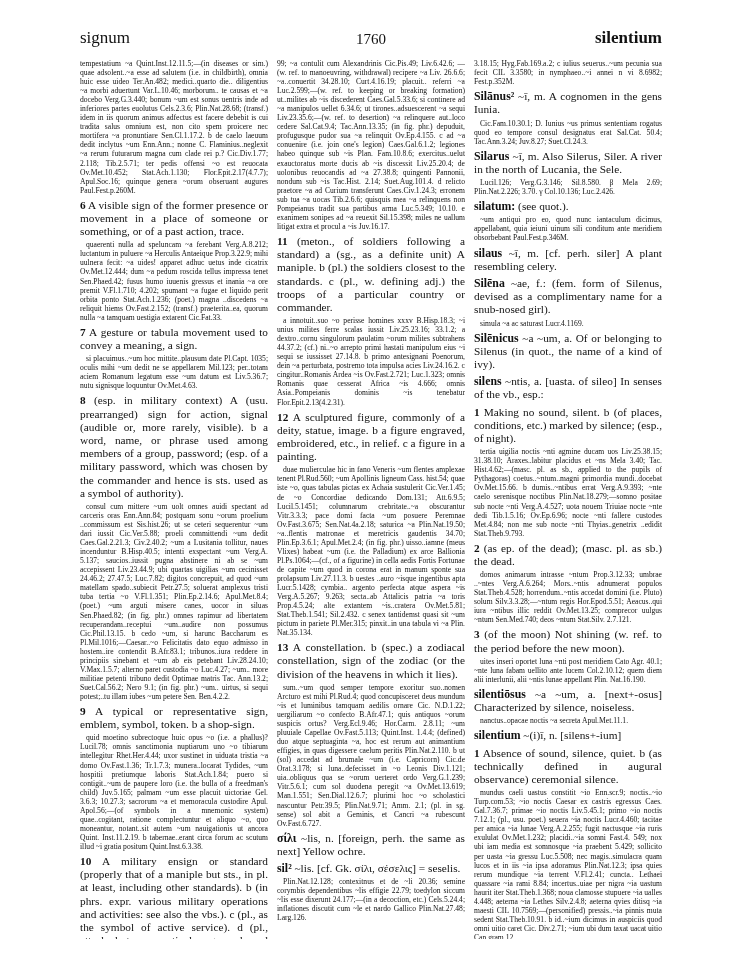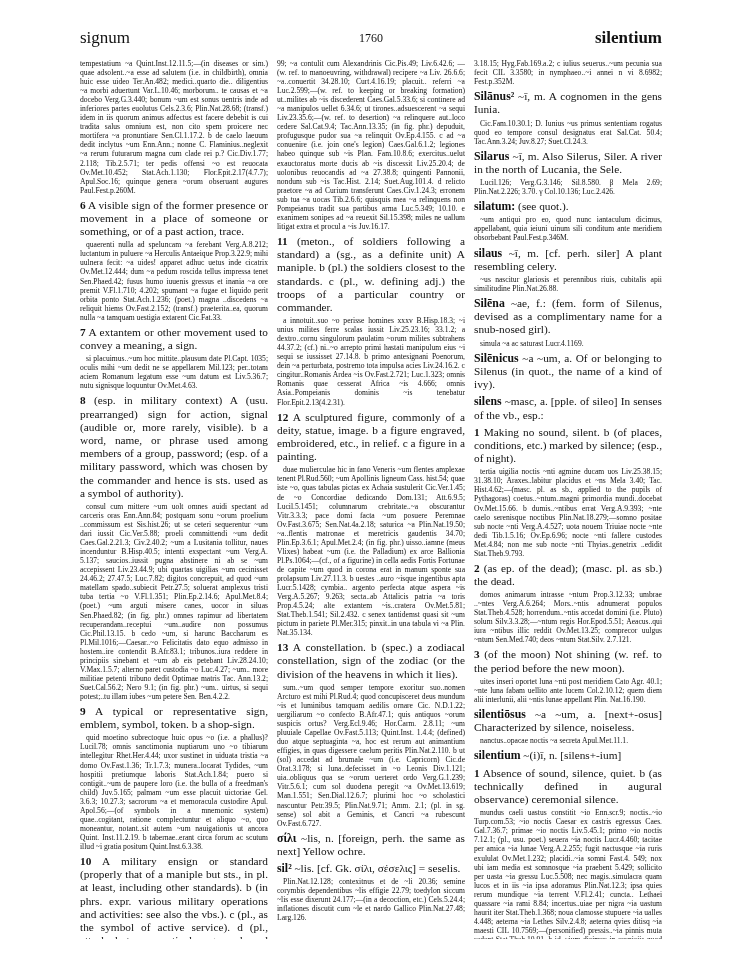--- a/index.html
+++ b/index.html
@@ -1,19 +1,19 @@
 <!DOCTYPE html>
 <html><head>
 <meta charset="utf-8">
 <style>
   html, body { margin:0; padding:0; background:#ffffff; }
   body { width:750px; height:963px; overflow:hidden; position:relative; font-family:"DejaVu Serif","Liberation Serif",serif; color:#111; }
   .header { position:absolute; top:28px; left:80px; right:88px; height:22px; }
   .hw-left { position:absolute; left:0; top:0; font-family:"Liberation Serif",serif; font-weight:normal; font-size:17px; }
-  .page-num { position:absolute; left:50%; transform:translateX(-50%); top:3px; font-family:"Liberation Serif",serif; font-size:12px; }
+  .page-num { position:absolute; left:50%; transform:translateX(-50%); top:3px; font-family:"Liberation Serif",serif; font-size:15px; }
   .hw-right { position:absolute; right:0; top:0; font-family:"Liberation Serif",serif; font-weight:bold; font-size:17px; }
   .cols { position:absolute; top:59px; left:80px; width:582px; height:880px; display:flex; gap:9px; }
   .col { flex:1 1 0; overflow:hidden; }
   .col p { margin:0; }
   .def { font-family:"Liberation Serif",serif; font-size:11.3px; line-height:13.2px; margin:4px 0 2px 0 !important; text-align:justify; }
   .cit { font-family:"Liberation Serif",serif; font-size:7.6px; line-height:9.05px; text-align:justify; text-indent:6px; }
   .cit.noind { text-indent:0; }
   .num { font-weight:bold; }
   .lemma { font-weight:bold; font-size:11.8px;margin-top:21px; }
   .entry { margin-top:6px; }
@@ -25,21 +25,21 @@
   <span class="hw-left">signum</span>
   <span class="page-num">1760</span>
   <span class="hw-right">silentium</span>
 </div>
 
 <div class="cols">
   <div class="col" id="col0">
       <p class="cit noind">tempestatium ~a Quint.Inst.12.11.5;—(in diseases or sim.) quae adsolent..~a esse ad salutem (i.e. in childbirth), omnia huic esse uideo Ter.An.482; medici..quarto die.. diligentius ~a morbi aduertunt Var.L.10.46; morborum.. te causas et ~a docebo Verg.G.3.440; bonum ~um est sonus uentris inde ad inferiores partes euolutus Cels.2.3.6; Plin.Nat.28.68; (transf.) idem in iis quorum animus adfectus est facere debebit is cui tradita salus omnium est, non cito spem proicere nec mortifera ~a pronuntiare Sen.Cl.1.17.2. b de caelo laeuum dedit inclytus ~um Enn.Ann.; nonne C. Flaminius..neglexit ~a rerum futurarum magna cum clade rei p.? Cic.Div.1.77; 2.118; Tib.2.5.71; ter pedis offensi ~o est reuocata Ov.Met.10.452; Stat.Ach.1.130; Flor.Epit.2.17(4.7.7); Apul.Soc.16; quinque genera ~orum obseruant augures Paul.Fest.p.260M.</p>
       <p class="def"><span class="num">6</span><span> A visible sign of the former presence or movement in a place of someone or something, or of a past action, trace.</span></p>
       <p class="cit">quaerenti nulla ad speluncam ~a ferebant Verg.A.8.212; luctantum in puluere ~a Herculis Antaeique Prop.3.22.9; mihi uulnera fecit: ~a uides! apparet adhuc uetus inde cicatrix Ov.Met.12.444; dum ~a pedum roscida tellus impressa tenet Sen.Phaed.42; fusus humo iuuenis gressus et inania ~a ore premit V.Fl.1.710; 4.202; spumant ~a fugae et liquido perit orbita ponto Stat.Ach.1.236; (poet.) magna ..discedens ~a reliquit hiems Ov.Fast.2.152; (transf.) praeterita..ea, quorum nulla ~a tamquam uestigia extarent Cic.Fat.33.</p>
-      <p class="def"><span class="num">7</span><span> A extantem or other movement used to convey a meaning, a sign.</span></p>
+      <p class="def"><span class="num">7</span><span> A gesture or tabula movement used to convey a meaning, a sign.</span></p>
       <p class="cit">si placuimus..~um hoc mittite..plausum date Pl.Capt. 1035; oculis mihi ~um dedit ne se appellarem Mil.123; per..totam aciem Romanum legatum esse ~um datum est Liv.5.36.7; nutu signisque loquuntur Ov.Met.4.63.</p>
       <p class="def"><span class="num">8</span><span> (esp. in military context) A (usu. prearranged) sign for action, signal (audible or, more rarely, visible). b a word, name, or phrase used among members of a group, password; (esp. of a military password, which was chosen by the commander and hence is sts. used as a symbol of authority).</span></p>
       <p class="cit">consul cum mittere ~um uolt omnes auidi spectant ad carceris oras Enn.Ann.84; postquam sonu ~orum proelium ..commissum est Sis.hist.26; ut se ceteri sequerentur ~um dari iussit Cic.Ver.5.88; proeli committendi ~um dedit Caes.Gal.2.21.3; Civ.2.40.2; ~um a Lusitania tollitur, naues incenduntur B.Hisp.40.5; intenti exspectant ~um Verg.A. 5.137; saucios..iussit pugna abstinere ni ab se ~um accepissent Liv.23.44.9; ubi quartas uigilias ~um cecinisset 24.46.2; 27.47.5; Luc.7.82; digitos concrepuit, ad quod ~um matellam spado..subiecit Petr.27.5; soluerat amplexus tristi tuba tertia ~o V.Fl.1.351; Plin.Ep.2.14.6; Apul.Met.8.4; (poet.) ~um arguti misere canes, uocor in siluas Sen.Phaed.82; (in fig. phr.) omnes rapimur ad libertatem recuperandam..receptui ~um..audire non possumus Cic.Phil.13.15. b cedo ~um, si harunc Baccharum es Pl.Mil.1016;—Caesar..~o Felicitatis dato equo admisso in hostem..ire contendit B.Afr.83.1; tribunos..iura reddere in principiis sinebant et ~um ab eis petebant Liv.28.24.10; V.Max.1.5.7; alterno paret custodia ~o Luc.4.27; ~um.. more militiae petenti tribuno dedit Optimae matris Tac. Ann.13.2; Suet.Cal.56.2; Nero 9.1; (in fig. phr.) ~um.. uirtus, si sequi potest;..tu illam iubes ~um petere Sen. Ben.4.2.2.</p>
       <p class="def"><span class="num">9</span><span> A typical or representative sign, emblem, symbol, token. b a shop-sign.</span></p>
       <p class="cit">quid moetino subrectoque huic opus ~o (i.e. a phallus)? Lucil.78; omnis sanctimonia nuptiarum uno ~o tibiarum intellegitur Rhet.Her.4.44; uxor sustinet in uiduata tristia ~a domo Ov.Fast.1.36; Tr.1.7.3; munera..locarat Tydides, ~um hospitii pretiumque laboris Stat.Ach.1.84; puero si contigit..~um de paupere loro (i.e. the bulla of a freedman's child) Juv.5.165; palmam ~um esse placuit uictoriae Gel. 3.6.3; 10.27.3; sacrorum ~a et memoracula custodire Apul. Apol.56;—(of symbols in a mnemonic system) quae..cogitant, ratione complectuntur et aliquo ~o, quo moneantur, notant..sit autem ~um nauigationis ut ancora Quint. Inst.11.2.19. b tabernae..erant circa forum ac scutum illud ~i gratia positum Quint.Inst.6.3.38.</p>
       <p class="def"><span class="num">10</span><span> A military ensign or standard (properly that of a maniple but sts., in pl. at least, including other standards). b (in phrs. expr. various military operations and activities: see also the vbs.). c (pl., as the symbol of active service). d (pl., attached to a particular general and denoting allegiance to him). e (pl., representing the space occupied by an army) ‘the lines’.</span></p>
     </div>
   <div class="col" id="col1">
       <p class="cit noind">99; ~a contulit cum Alexandrinis Cic.Pis.49; Liv.6.42.6; —(w. ref. to manoeuvring, withdrawal) recipere ~a Liv. 26.6.6; ~a..conuertit 34.28.10; Curt.4.16.19; placuit.. referri ~a Luc.2.599;—(w. ref. to keeping or breaking formation) ut..milites ab ~is discederent Caes.Gal.5.33.6; si continere ad ~a manipulos uellet 6.34.6; ut tirones..adsuescerent ~a sequi Liv.23.35.6;—(w. ref. to desertion) ~a relinquere aut..loco cedere Sal.Cat.9.4; Tac.Ann.13.35; (in fig. phr.) depuduit, profugusque pudor sua ~a relinquit Ov.Ep.4.155. c ad ~a conuenire (i.e. join one's legion) Caes.Gal.6.1.2; legiones habeo quinque sub ~is Plan. Fam.10.8.6; exercitus..uelut exauctoratus morte ducis ab ~is discessit Liv.25.20.4; de uolonibus reuocandis ad ~a 27.38.8; quingenti Pannonii, nondum sub ~is Tac.Hist. 2.14; Suet.Aug.101.4. d relicto praetore ~a ad Curium transferunt Caes.Civ.1.24.3; erronem sub tua ~a uocas Tib.2.6.6; quisquis mea ~a relinquens non Pompeianus tradit sua partibus arma Luc.5.349; 10.10. e exanimem sonipes ad ~a reuexit Sil.15.398; miles ne uallum litigat extra et procul a ~is Juv.16.17.</p>
       <p class="def"><span class="num">11</span><span> (meton., of soldiers following a standard) a (sg., as a definite unit) A maniple. b (pl.) the soldiers closest to the standards. c (pl., w. defining adj.) the troops of a particular country or commander.</span></p>
@@ -54,25 +54,24 @@
     </div>
   <div class="col" id="col2">
       <p class="cit noind">3.18.15; Hyg.Fab.169.a.2; c iulius seuerus..~um pecunia sua fecit CIL 3.3580; in nymphaeo..~i annei n vi 8.6982; Fest.p.352M.</p>
       <p class="def entry"><span class="lemma">Silānus²</span><span> ~ī, m. A cognomen in the gens Iunia.</span></p>
       <p class="cit">Cic.Fam.10.30.1; D. Iunius ~us primus sententiam rogatus quod eo tempore consul designatus erat Sal.Cat. 50.4; Tac.Ann.3.24; Juv.8.27; Suet.Cl.24.3.</p>
       <p class="def entry"><span class="lemma">Silarus</span><span> ~ī, m. Also Silerus, Siler. A river in the north of Lucania, the Sele.</span></p>
       <p class="cit">Lucil.126; Verg.G.3.146; Sil.8.580. β Mela 2.69; Plin.Nat.2.226; 3.70. γ Col.10.136; Luc.2.426.</p>
       <p class="def entry"><span class="lemma">silatum:</span><span> (see quot.).</span></p>
       <p class="cit">~um antiqui pro eo, quod nunc iantaculum dicimus, appellabant, quia ieiuni uinum sili conditum ante meridiem obsorbebant Paul.Fest.p.346M.</p>
       <p class="def entry"><span class="lemma">silaus</span><span> ~ī, m. [cf. perh. siler] A plant resembling celery.</span></p>
-      <p class="cit">~us nascitur glariosis et perennibus riuis, cubitalis apii similitudine Plin.Nat.26.88.</p>
       <p class="def entry"><span class="lemma">Silēna</span><span> ~ae, f.: (fem. form of Silenus, devised as a complimentary name for a snub-nosed girl).</span></p>
       <p class="cit">simula ~a ac saturast Lucr.4.1169.</p>
       <p class="def entry"><span class="lemma">Silēnicus</span><span> ~a ~um, a. Of or belonging to Silenus (in quot., the name of a kind of ivy).</span></p>
-      <p class="def entry"><span class="lemma">silens</span><span> ~masc, a. [pple. of sileo] In senses of the vb., esp.:</span></p>
+      <p class="def entry"><span class="lemma">silens</span><span> ~ntis, a. [uasta. of sileo] In senses of the vb., esp.:</span></p>
       <p class="def"><span class="num">1</span><span> Making no sound, silent. b (of places, conditions, etc.) marked by silence; (esp., of night).</span></p>
       <p class="cit">tertia uigilia noctis ~nti agmine ducam uos Liv.25.38.15; 31.38.10; Araxes..labitur placidus et ~ns Mela 3.40; Tac. Hist.4.62;—(masc. pl. as sb., applied to the pupils of Pythagoras) coetus..~ntum..magni primordia mundi..docebat Ov.Met.15.66. b dumis..~ntibus errat Verg.A.9.393; ~nte caelo serenisque noctibus Plin.Nat.18.279;—somno positae sub nocte ~nti Verg.A.4.527; uota nouem Triuiae nocte ~nte dedi Tib.1.5.16; Ov.Ep.6.96; nocte ~nti fallere custodes Met.4.84; non me sub nocte ~nti Thyias..genetrix ..edidit Stat.Theb.9.793.</p>
       <p class="def"><span class="num">2</span><span> (as ep. of the dead); (masc. pl. as sb.) the dead.</span></p>
       <p class="cit">domos animarum intrasse ~ntum Prop.3.12.33; umbrae ..~ntes Verg.A.6.264; Mors..~ntis adnumerat populos Stat.Theb.4.528; horrendum..~ntis accedat domini (i.e. Pluto) solum Silv.3.3.28;—~ntum regis Hor.Epod.5.51; Aeacus..qui iura ~ntibus illic reddit Ov.Met.13.25; comprecor uulgus ~ntum Sen.Med.740; deos ~ntum Stat.Silv. 2.7.121.</p>
       <p class="def"><span class="num">3</span><span> (of the moon) Not shining (w. ref. to the period before the new moon).</span></p>
       <p class="cit">uites inseri oportet luna ~nti post meridiem Cato Agr. 40.1; ~nte luna fabam uellito ante lucem Col.2.10.12; quem diem alii interlunii, alii ~ntis lunae appellant Plin. Nat.16.190.</p>
       <p class="def entry"><span class="lemma">silentiōsus</span><span> ~a ~um, a. [next+-osus] Characterized by silence, noiseless.</span></p>
       <p class="cit">nanctus..opacae noctis ~a secreta Apul.Met.11.1.</p>
       <p class="def entry"><span class="lemma">silentium</span><span> ~(i)ī, n. [silens+-ium]</span></p>
       <p class="def"><span class="num">1</span><span> Absence of sound, silence, quiet. b (as technically defined in augural observance) ceremonial silence.</span></p>

